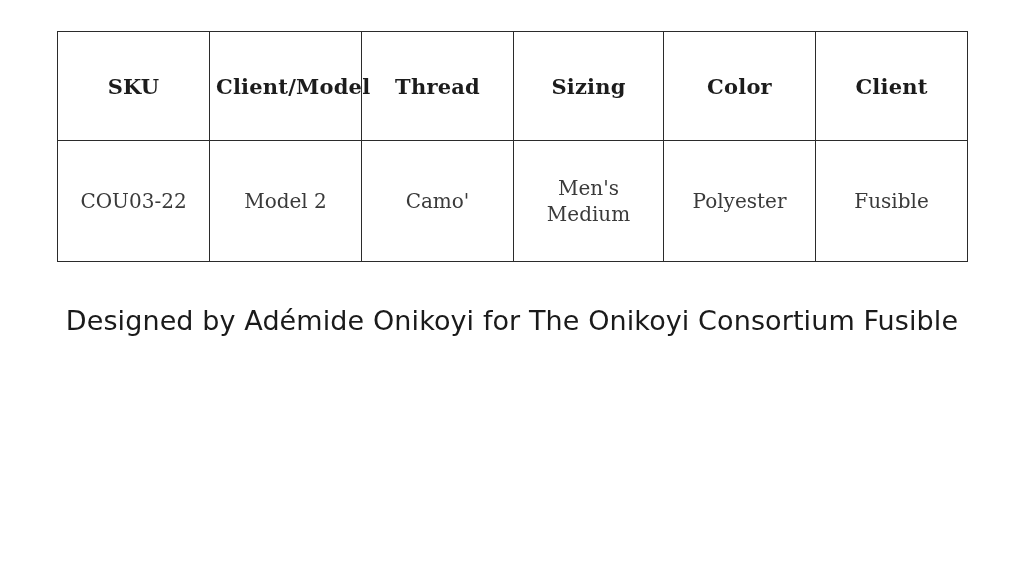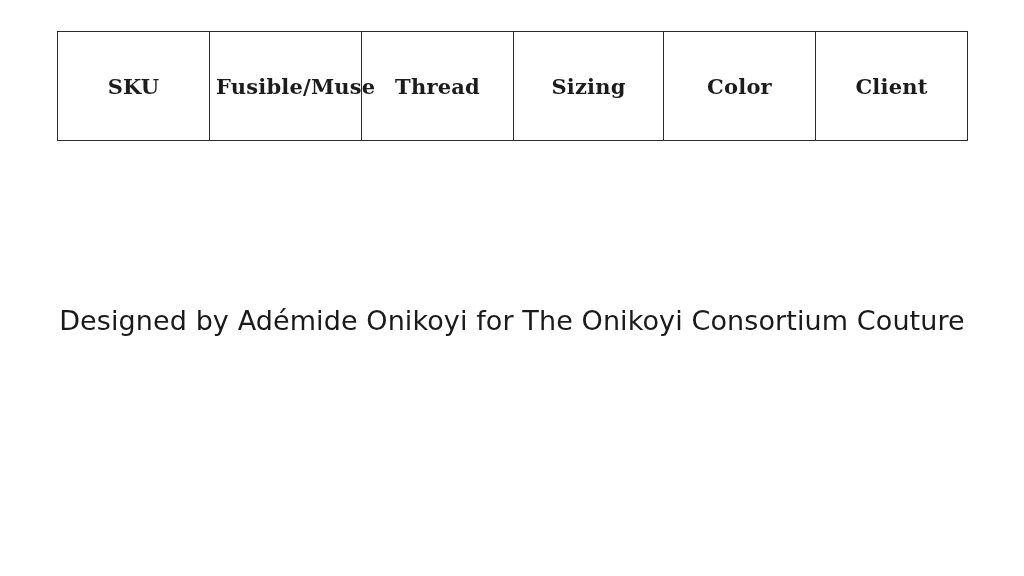--- a/index.html
+++ b/index.html
@@ -77,24 +77,35 @@
       <col class="col-sku">
       <col class="col-client">
       <col class="col-color">
       <col class="col-sizing">
       <col class="col-fabric">
       <col class="col-thread">
     </colgroup>
     <tbody>
       <tr class="header-row">
         <td>SKU</td>
-        <td>Fusible/Muse</td>
+        <td>Client/Model</td>
         <td>Thread</td>
         <td>Sizing</td>
         <td>Color</td>
         <td>Client</td>
       </tr>
+      <tr class="value-row">
+        <td>COU03-22</td>
+        <td>Model 2</td>
+        <td>Camo'</td>
+        <td>
+          <span>Men's</span><br>
+          <span>Medium</span>
+        </td>
+        <td>Polyester</td>
+        <td>Fusible</td>
+      </tr>
     </tbody>
   </table>
 
-  <div class="credit-line">Designed by Adémide Onikoyi for The Onikoyi Consortium Couture</div>
+  <div class="credit-line">Designed by Adémide Onikoyi for The Onikoyi Consortium Fusible</div>
 
 </div>
 
 </body></html>

